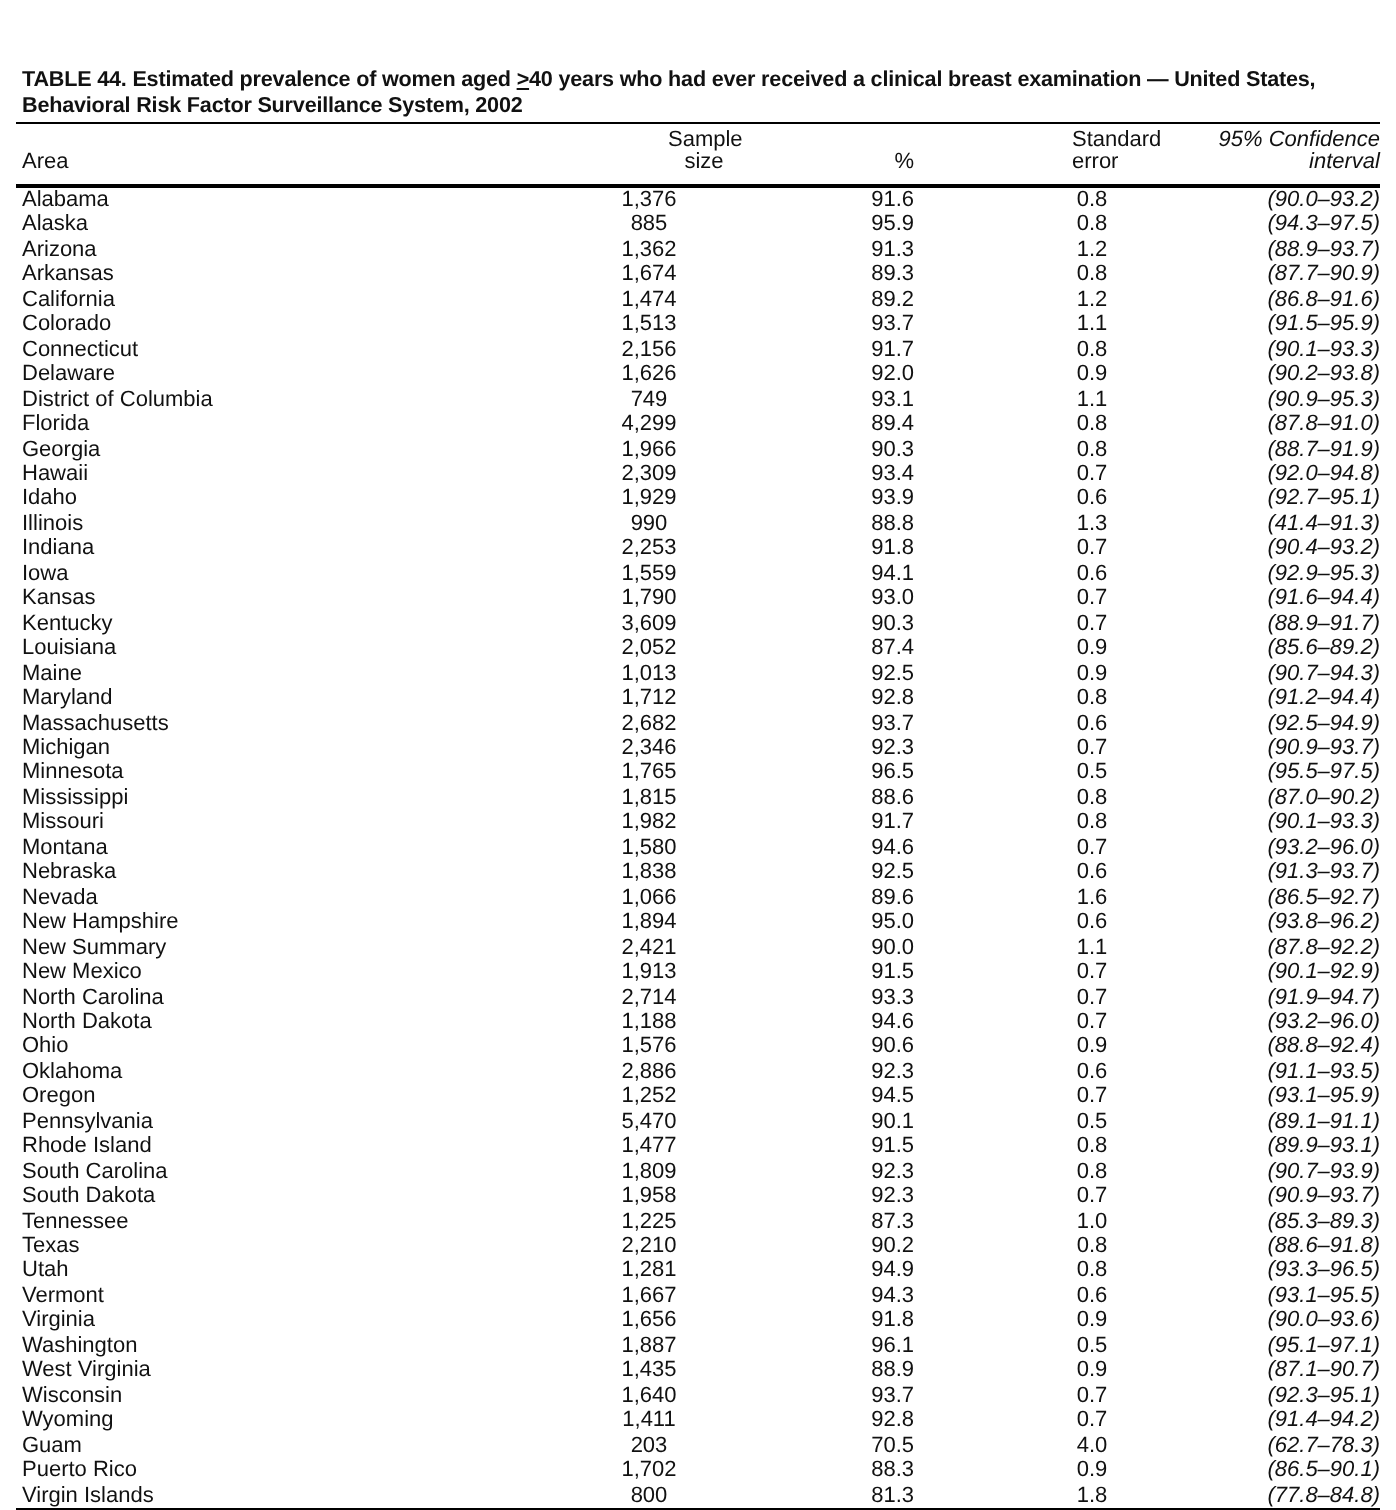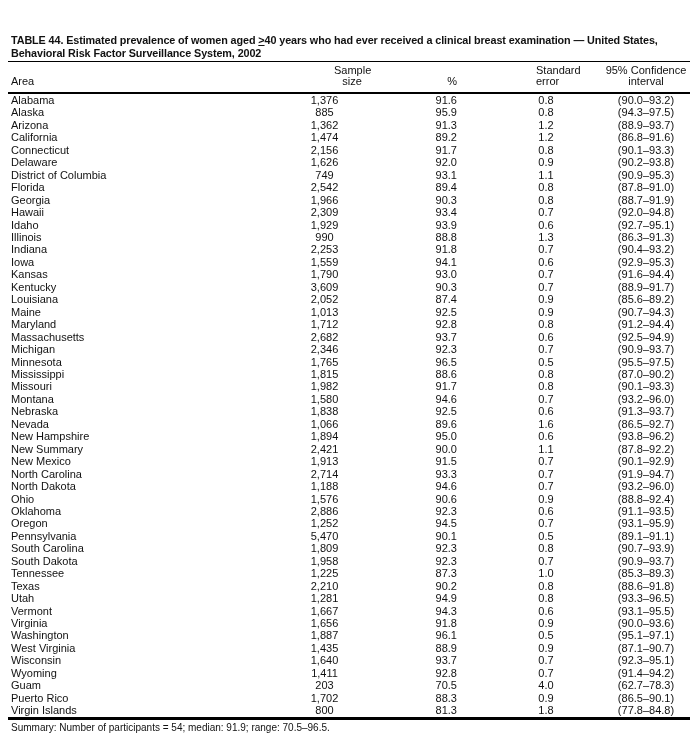--- a/index.html
+++ b/index.html
@@ -60,21 +60,21 @@
   td {
     font-size: 11px;
     line-height: 12.45px;
     padding: 0;
     white-space: nowrap;
   }
   .c-area   { text-align: left;  padding-left: 3px; }
   .c-sample { text-align: center; padding-right: 1px; }
   .c-pct    { text-align: right; padding-right: 1px; }
   .c-se     { text-align: center; padding-left: 78px; }
-  .c-ci     { text-align: center; padding-left: 46px; }
+  .c-ci     { text-align: right; padding-left: 46px; font-style: italic; }
   th.h-sample { text-align: center; padding-left: 54px; }
   .summary {
     font-size: 10px;
     line-height: 12px;
     padding: 2px 0 0 3px;
     white-space: nowrap;
   }
 </style>
 </head>
 <body>
@@ -125,29 +125,43 @@
   </tr>
 
   <tr>
     <td class="c-area">Arizona</td>
     <td class="c-sample">1,362</td>
     <td class="c-pct">91.3</td>
     <td class="c-se">1.2</td>
     <td class="c-ci">(88.9–93.7)</td>
   </tr>
 
+  <tr>
+    <td class="c-area">Arkansas</td>
+    <td class="c-sample">1,674</td>
+    <td class="c-pct">89.3</td>
+    <td class="c-se">0.8</td>
+    <td class="c-ci">(87.7–90.9)</td>
+  </tr>
 
   <tr>
     <td class="c-area">California</td>
     <td class="c-sample">1,474</td>
     <td class="c-pct">89.2</td>
     <td class="c-se">1.2</td>
     <td class="c-ci">(86.8–91.6)</td>
   </tr>
 
+  <tr>
+    <td class="c-area">Colorado</td>
+    <td class="c-sample">1,513</td>
+    <td class="c-pct">93.7</td>
+    <td class="c-se">1.1</td>
+    <td class="c-ci">(91.5–95.9)</td>
+  </tr>
 
   <tr>
     <td class="c-area">Connecticut</td>
     <td class="c-sample">2,156</td>
     <td class="c-pct">91.7</td>
     <td class="c-se">0.8</td>
     <td class="c-ci">(90.1–93.3)</td>
   </tr>
 
   <tr>
@@ -161,21 +175,21 @@
   <tr>
     <td class="c-area">District of Columbia</td>
     <td class="c-sample">749</td>
     <td class="c-pct">93.1</td>
     <td class="c-se">1.1</td>
     <td class="c-ci">(90.9–95.3)</td>
   </tr>
 
   <tr>
     <td class="c-area">Florida</td>
-    <td class="c-sample">2,542</td>
+    <td class="c-sample">4,299</td>
     <td class="c-pct">89.4</td>
     <td class="c-se">0.8</td>
     <td class="c-ci">(87.8–91.0)</td>
   </tr>
 
   <tr>
     <td class="c-area">Georgia</td>
     <td class="c-sample">1,966</td>
     <td class="c-pct">90.3</td>
     <td class="c-se">0.8</td>
@@ -196,21 +210,21 @@
     <td class="c-pct">93.9</td>
     <td class="c-se">0.6</td>
     <td class="c-ci">(92.7–95.1)</td>
   </tr>
 
   <tr>
     <td class="c-area">Illinois</td>
     <td class="c-sample">990</td>
     <td class="c-pct">88.8</td>
     <td class="c-se">1.3</td>
-    <td class="c-ci">(86.3–91.3)</td>
+    <td class="c-ci">(41.4–91.3)</td>
   </tr>
 
   <tr>
     <td class="c-area">Indiana</td>
     <td class="c-sample">2,253</td>
     <td class="c-pct">91.8</td>
     <td class="c-se">0.7</td>
     <td class="c-ci">(90.4–93.2)</td>
   </tr>
 
@@ -392,20 +406,27 @@
   </tr>
 
   <tr>
     <td class="c-area">Pennsylvania</td>
     <td class="c-sample">5,470</td>
     <td class="c-pct">90.1</td>
     <td class="c-se">0.5</td>
     <td class="c-ci">(89.1–91.1)</td>
   </tr>
 
+  <tr>
+    <td class="c-area">Rhode Island</td>
+    <td class="c-sample">1,477</td>
+    <td class="c-pct">91.5</td>
+    <td class="c-se">0.8</td>
+    <td class="c-ci">(89.9–93.1)</td>
+  </tr>
 
   <tr>
     <td class="c-area">South Carolina</td>
     <td class="c-sample">1,809</td>
     <td class="c-pct">92.3</td>
     <td class="c-se">0.8</td>
     <td class="c-ci">(90.7–93.9)</td>
   </tr>
 
   <tr>

